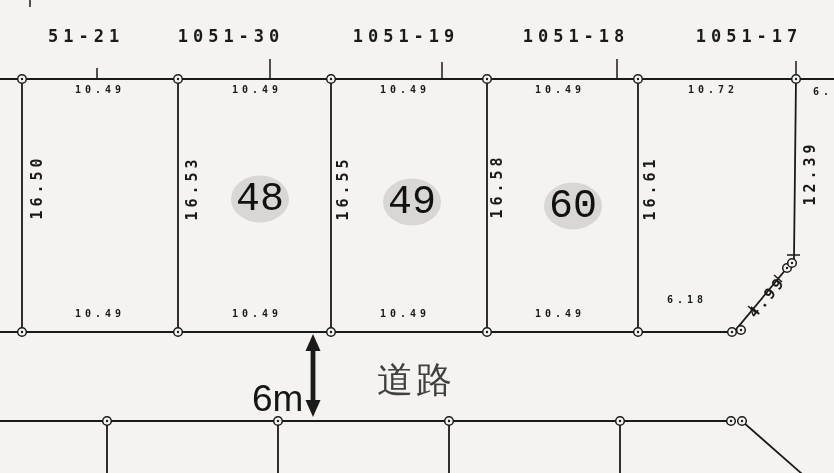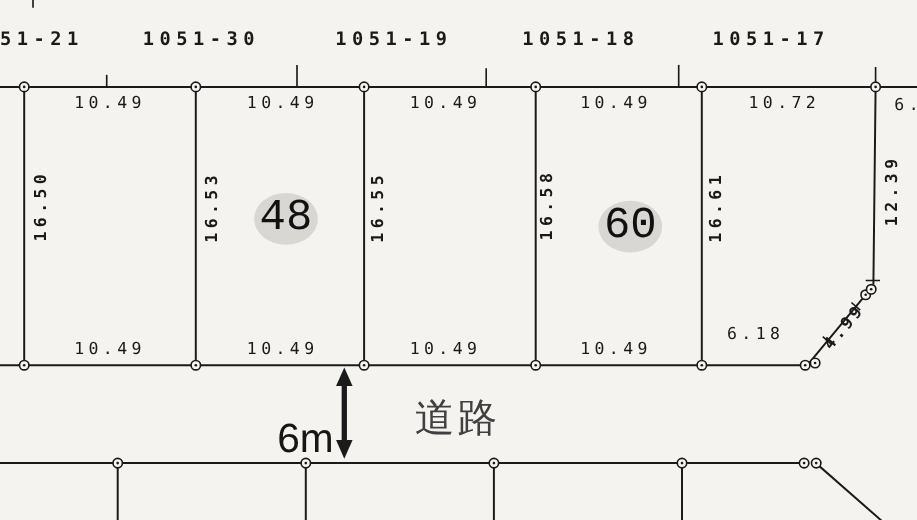--- a/index.html
+++ b/index.html
@@ -6,24 +6,25 @@
   .map {
     position:relative; width:834px; height:473px;
     background:#f4f3ef; overflow:hidden;
     font-family:"DejaVu Sans Mono", monospace; color:#1a1a1a;
   }
   .map svg { position:absolute; left:0; top:0; }
   .txt { position:absolute; white-space:nowrap; }
   .plabel {
     font-size:17px; font-weight:bold; letter-spacing:5px;
     transform:translateX(-50%);
+    margin-left:48px;
   }
   .plabel.clip { transform:none; }
   .dim {
-    font-size:15px; font-weight:normal; letter-spacing:4px;
+    font-size:10px; font-weight:bold; letter-spacing:4px;
     transform:translateX(-50%);
   }
   .dim.noc { transform:none; }
   .dim-v {
     font-size:15px; font-weight:bold; letter-spacing:4px;
     transform:translate(-50%,-50%) rotate(-90deg);
   }
   .dim-diag {
     font-size:15px; font-weight:bold; letter-spacing:3px;
     transform:translate(-50%,-50%) rotate(-50deg);
@@ -141,18 +142,19 @@
   <div class="txt dim-v" style="left:37px;  top:187px">16.50</div>
   <div class="txt dim-v" style="left:192px; top:188px">16.53</div>
   <div class="txt dim-v" style="left:343px; top:188px">16.55</div>
   <div class="txt dim-v" style="left:497px; top:186px">16.58</div>
   <div class="txt dim-v" style="left:650px; top:188px">16.61</div>
   <div class="txt dim-v" style="left:810px; top:173px">12.39</div>
 
   <div class="txt dim-diag" style="left:767px; top:297px">4.99</div>
 
   <div class="badge" style="left:260px; top:199px">48</div>
+  <div class="badge" style="left:412px; top:202px">49</div>
   <div class="badge" style="left:573px; top:206px">60</div>
 
   <div class="txt roadw" style="left:252px; top:351px">6m</div>
   <div class="txt roadname" style="left:377px; top:356px">道路</div>
 
 </div>
 
 </body></html>

